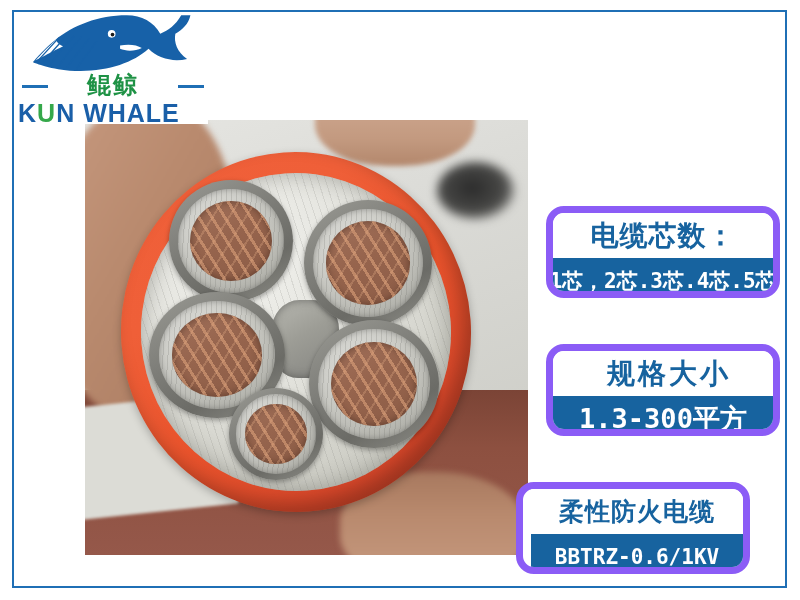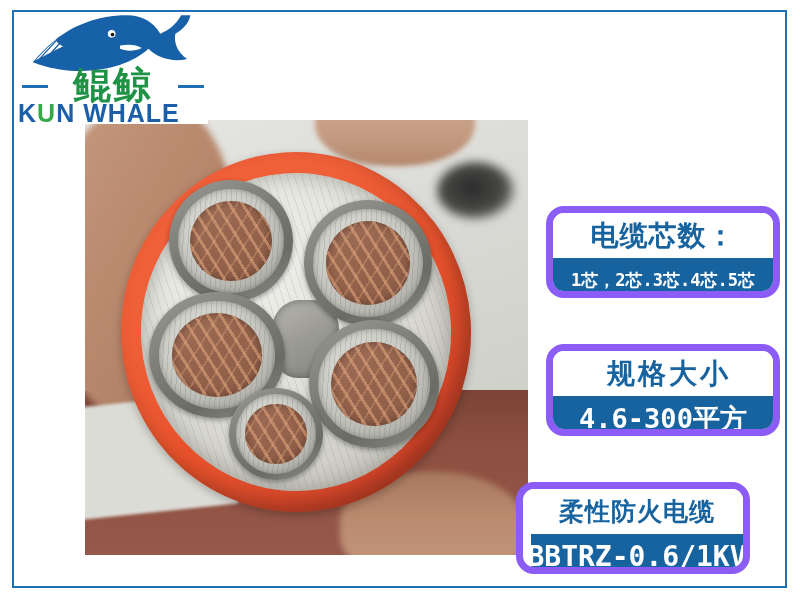--- a/index.html
+++ b/index.html
@@ -26,21 +26,21 @@
   .whale-wrap{position:absolute;left:8px;top:0px;width:168px;height:62px;}
   .cn-wrap{position:absolute;left:0px;top:56px;width:190px;height:34px;}
   .cn-dash{
     position:absolute;top:17px;height:3px;background:#1f6fb5;
   }
   .cn-dash.l{left:4px;width:26px;}
   .cn-dash.r{left:160px;width:26px;}
   .cn-text{
     position:absolute;left:0;top:0;width:190px;text-align:center;
     font-family:"DejaVu Sans","Liberation Sans",sans-serif;
-    font-size:38px;font-weight:bold;color:#1e9245;line-height:34px;
+    font-size:24px;font-weight:bold;color:#1e9245;line-height:34px;
     letter-spacing:2px;
   }
   .en-wrap{
     position:absolute;left:0px;top:88px;width:190px;height:26px;
     text-align:left;white-space:nowrap;
   }
   .en-wrap span{
     font-family:"Liberation Sans",sans-serif;
     font-size:25px;font-weight:bold;color:#1a5fa8;letter-spacing:1px;
     line-height:26px;
@@ -169,27 +169,27 @@
   .badge .bot{
     height:45px;display:flex;align-items:center;justify-content:center;
     background:#17639f;
   }
   .badge .bot span{
     font-family:"DejaVu Sans Mono","DejaVu Sans",monospace;
     font-weight:bold;color:#ffffff;white-space:nowrap;
   }
   #badge-1{left:546px;top:206px;}
   #badge-1 .top span{font-size:28px;letter-spacing:1px;}
-  #badge-1 .bot span{font-size:17px;letter-spacing:0px;}
+  #badge-1 .bot span{font-size:21px;letter-spacing:0px;}
   #badge-2{left:546px;top:344px;}
   #badge-2 .top span{font-size:28px;letter-spacing:3px;margin-left:12px;}
   #badge-2 .bot span{font-size:27px;letter-spacing:0px;}
   #badge-3{left:516px;top:482px;padding-left:8px;}
   #badge-3 .top span{font-size:25px;letter-spacing:1px;}
-  #badge-3 .bot span{font-size:28px;letter-spacing:0px;}
+  #badge-3 .bot span{font-size:21px;letter-spacing:0px;}
 </style>
 </head>
 <body>
 
 <div class="page">
 
   <div class="photo">
     <div class="bg-wall"></div>
     <div class="bg-dark-blob"></div>
     <div class="bg-desk"></div>
@@ -270,21 +270,21 @@
     <div class="bot">
       <span>1芯，2芯.3芯.4芯.5芯</span>
     </div>
   </div>
 
   <div class="badge" id="badge-2">
     <div class="top">
       <span>规格大小</span>
     </div>
     <div class="bot">
-      <span>4.6-300平方</span>
+      <span>1.3-300平方</span>
     </div>
   </div>
 
   <div class="badge" id="badge-3">
     <div class="top">
       <span>柔性防火电缆</span>
     </div>
     <div class="bot">
       <span>BBTRZ-0.6/1KV</span>
     </div>

